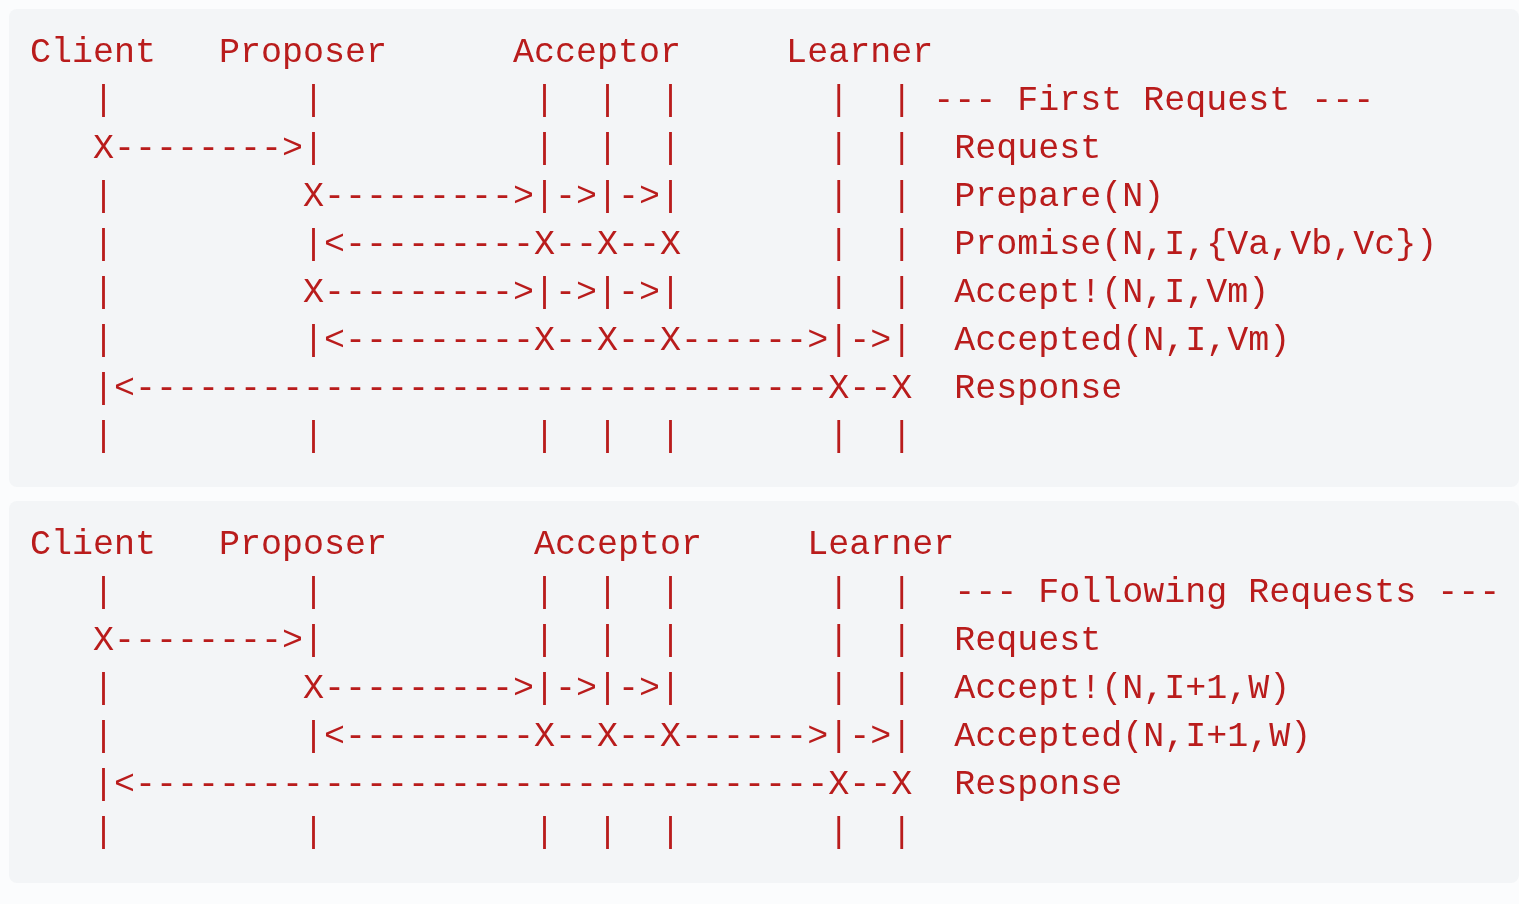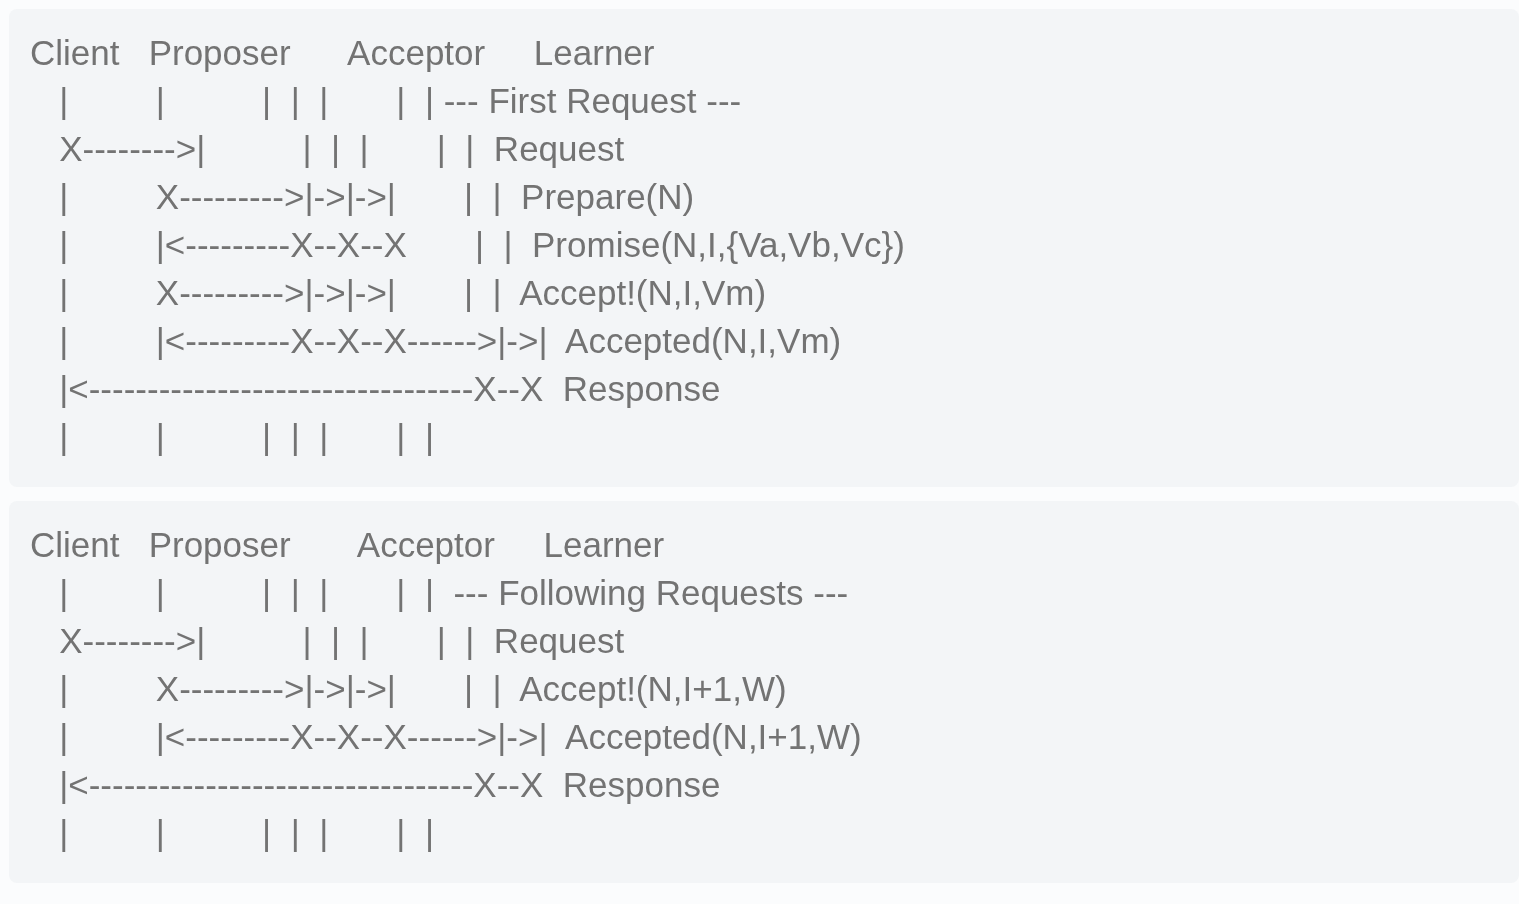--- a/index.html
+++ b/index.html
@@ -20,24 +20,24 @@
   }
   .code-block {
     background: #f3f5f7;
     border-radius: 8px;
     padding: 20px 8px 26px 21px;
     margin-bottom: 14px;
     overflow: hidden;
   }
   pre.ascii {
     margin: 0;
-    font-family: Liberation Sans, sans-serif;
+    font-family: Liberation Mono, monospace;
     font-size: 35px;
     line-height: 48px;
-    color: #737373;
+    color: #b91c1c;
     white-space: pre;
   }
 </style>
 </head>
 <body>
 
 <div class="page">
 
   <section class="code-block">
     <pre class="ascii">Client   Proposer      Acceptor     Learner

